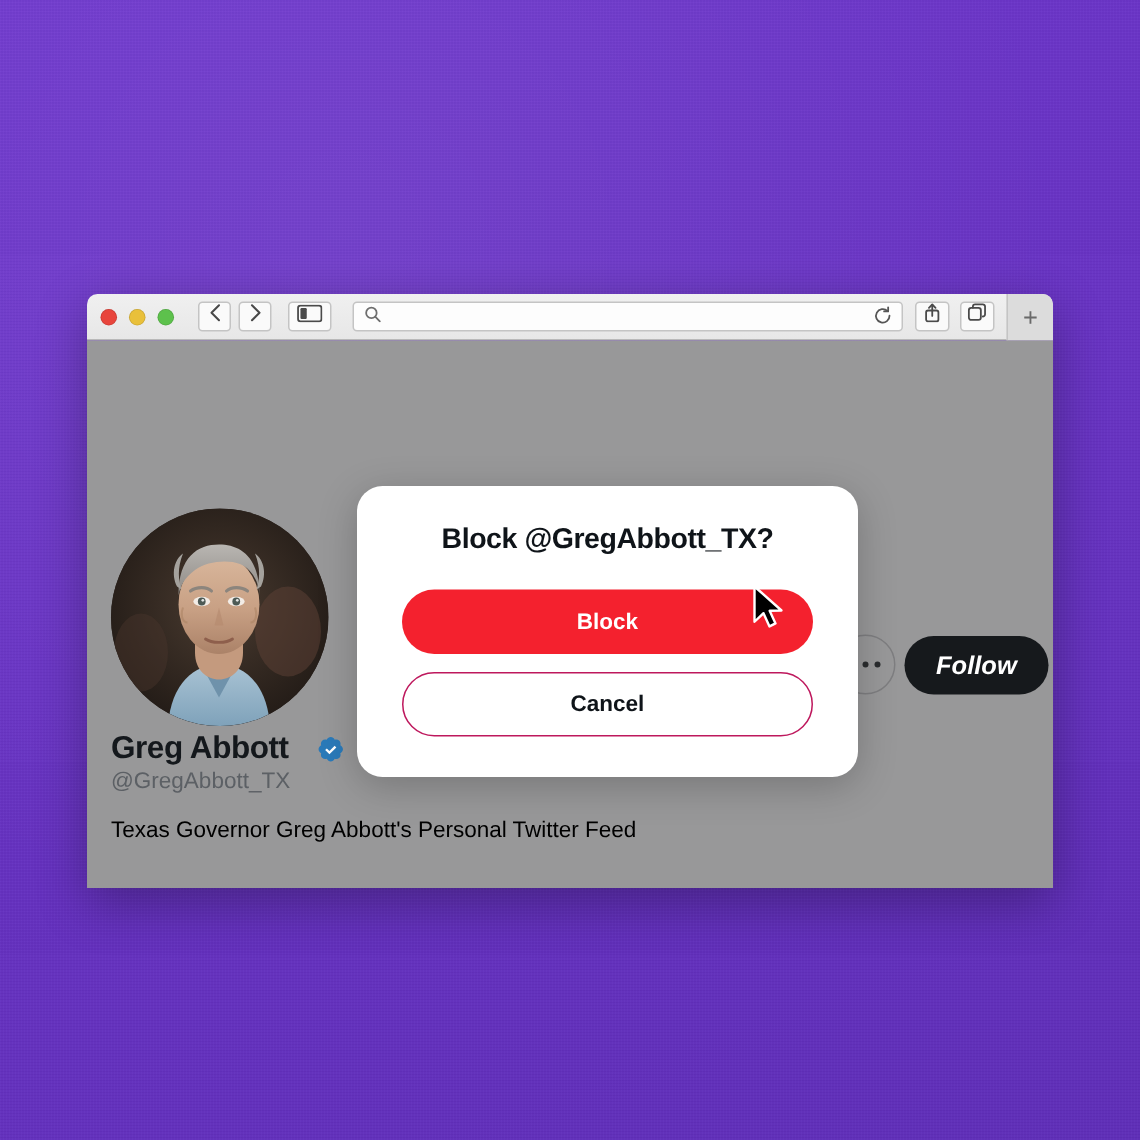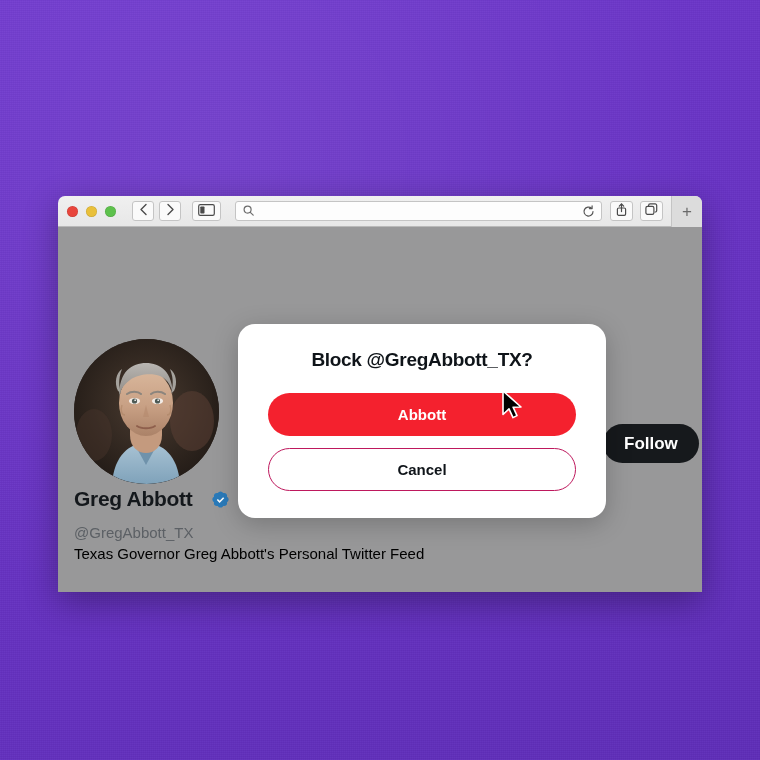--- a/index.html
+++ b/index.html
@@ -155,21 +155,20 @@
     color: #14181c;
     letter-spacing: -0.3px;
   }
   #verified-badge svg { display: block; }
   #profile-handle {
     position: absolute;
     left: 16px;
     top: 285px;
     font-size: 15px;
     color: #5c6065;
-    margin-top: 12px;
   }
   #profile-bio {
     position: absolute;
     left: 16px;
     top: 318px;
     font-size: 15px;
     color: #000000;
   }
 
   #more-options-button {
@@ -201,28 +200,29 @@
     padding: 0 21px;
     background: #16191c;
     border-radius: 20px;
     display: flex;
     align-items: center;
     justify-content: center;
     color: #ffffff;
     font-size: 17px;
     font-weight: bold;
     box-sizing: border-box;
+    font-style: italic;
   }
 
   
   #block-dialog {
     position: absolute;
     left: 180px;
     top: 97px;
-    width: 368px;
+    width: 334px;
     background: #ffffff;
     border-radius: 17px;
     box-shadow: 0 6px 26px rgba(0,0,0,0.22);
     padding: 25px 30px 27px 30px;
     box-sizing: border-box;
   }
   #dialog-title {
     text-align: center;
     font-size: 19px;
     font-weight: bold;
@@ -409,21 +409,21 @@
     <div id="more-options-button">
       <span class="dot"></span>
       <span class="dot"></span>
       <span class="dot"></span>
     </div>
 
     <div id="follow-button">Follow</div>
 
     <div id="block-dialog">
       <div id="dialog-title">Block @GregAbbott_TX?</div>
-      <div id="block-confirm-button">Abbott</div>
+      <div id="block-confirm-button">Block</div>
       <div id="cancel-button">Cancel</div>
     </div>
 
   </div>
 </div>
 
 <div id="mouse-cursor">
   <svg width="24" height="32" viewBox="0 0 24 32">
     <path d="M3 1 L3 24.5 L9 18.8 L13 27.6 L17 25.6 L13.1 17.2 L21 17 Z" fill="#000000" stroke="#ffffff" stroke-width="1.6" stroke-linejoin="round"></path>
   </svg>

